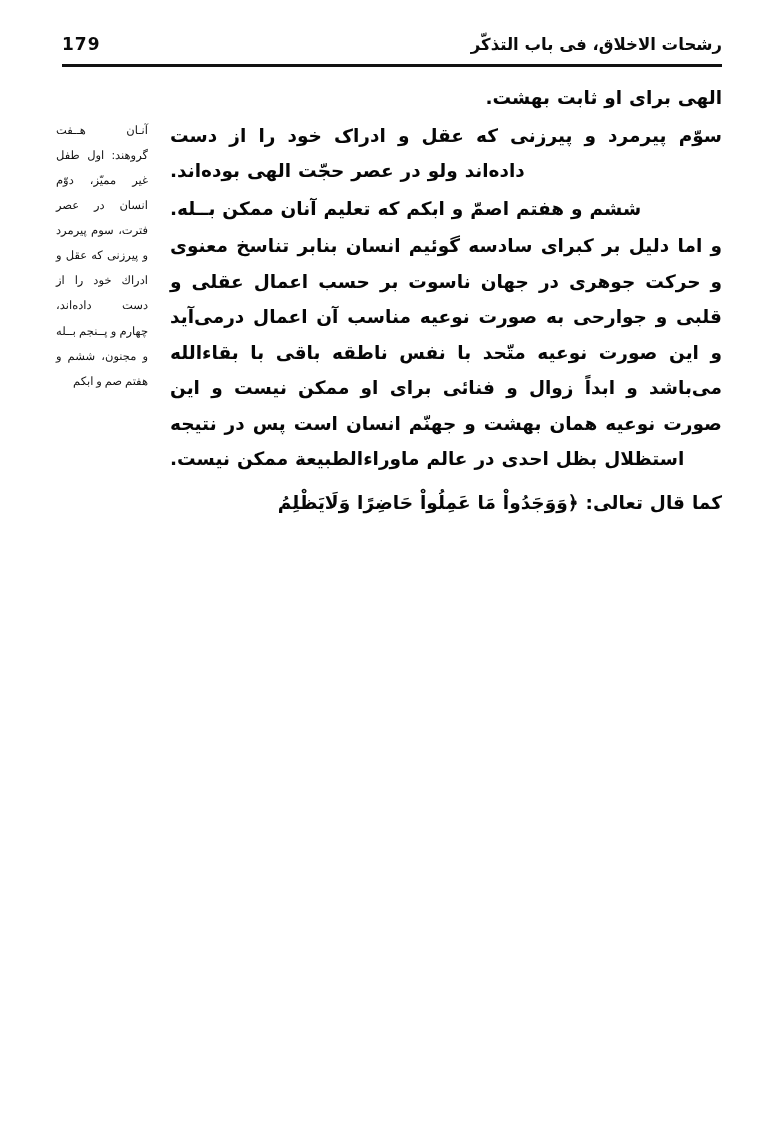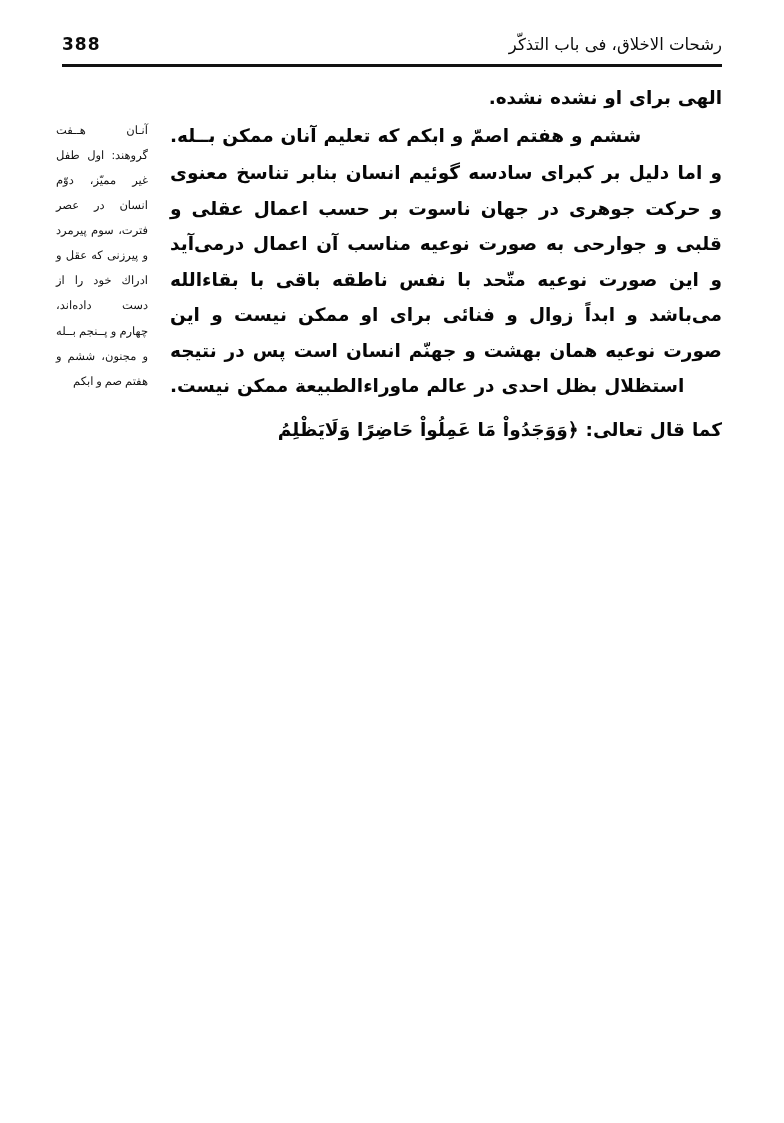--- a/index.html
+++ b/index.html
@@ -25,21 +25,21 @@
     top: 34px;
     right: 62px;
     left: 62px;
     display: flex;
     align-items: baseline;
     justify-content: space-between;
     direction: rtl;
   }
   .header-title {
     font-size: 16.5px;
-    font-weight: 400;
+    font-weight: 700;
     color: #0b0b0b;
     letter-spacing: 0px;
     white-space: nowrap;
   }
   .page-number {
     font-size: 17px;
     font-weight: 700;
     color: #0b0b0b;
     letter-spacing: 1px;
   }
@@ -108,26 +108,27 @@
     margin: 0;
   }
 </style>
 </head>
 <body>
 
 <div class="page">
 
   <div class="header">
     <div class="header-title">رشحات الاخلاق، فی باب التذکّر</div>
-    <div class="page-number">388</div>
+    <div class="page-number">179</div>
   </div>
   <div class="rule"></div>
 
   <div class="main-col">
-    <p class="para first">الهی برای او نشده نشده.</p>
+    <p class="para first">الهی برای او ثابت بهشت.</p>
+    <p class="para">سوّم پیرمرد و پیرزنی که عقل و ادراک خود را از دست داده‌اند ولو در عصر حجّت الهی بوده‌اند.</p>
     <p class="para">ششم و هفتم اصمّ و ابکم که تعلیم آنان ممکن بــله.</p>
     <p class="para">و اما دلیل بر کبرای سادسه گوئیم انسان بنابر تناسخ معنوی و حرکت جوهری در جهان ناسوت بر حسب اعمال عقلی و قلبی و جوارحی به صورت نوعیه مناسب آن اعمال درمی‌آید و این صورت نوعیه متّحد با نفس ناطقه باقی با بقاءالله می‌باشد و ابداً زوال و فنائی برای او ممکن نیست و این صورت نوعیه همان بهشت و جهنّم انسان است پس در نتیجه استظلال بظل احدی در عالم ماوراءالطبیعة ممکن نیست.</p>
     <p class="para quran">
       <span>کما قال تعالی:</span>
       <span class="quran-verse">﴿وَوَجَدُواْ مَا عَمِلُواْ حَاضِرًا وَلَایَظْلِمُ</span>
     </p>
   </div>
 
   <div class="side-col">
     <p class="side-note">آنـان هــفت گروهند: اول طفل غیر ممیّز، دوّم انسان در عصر فترت، سوم پیرمرد و پیرزنی که عقل و ادراك خود را از دست داده‌اند، چهارم و پــنجم بــله و مجنون، ششم و هفتم صم و ابکم</p>

